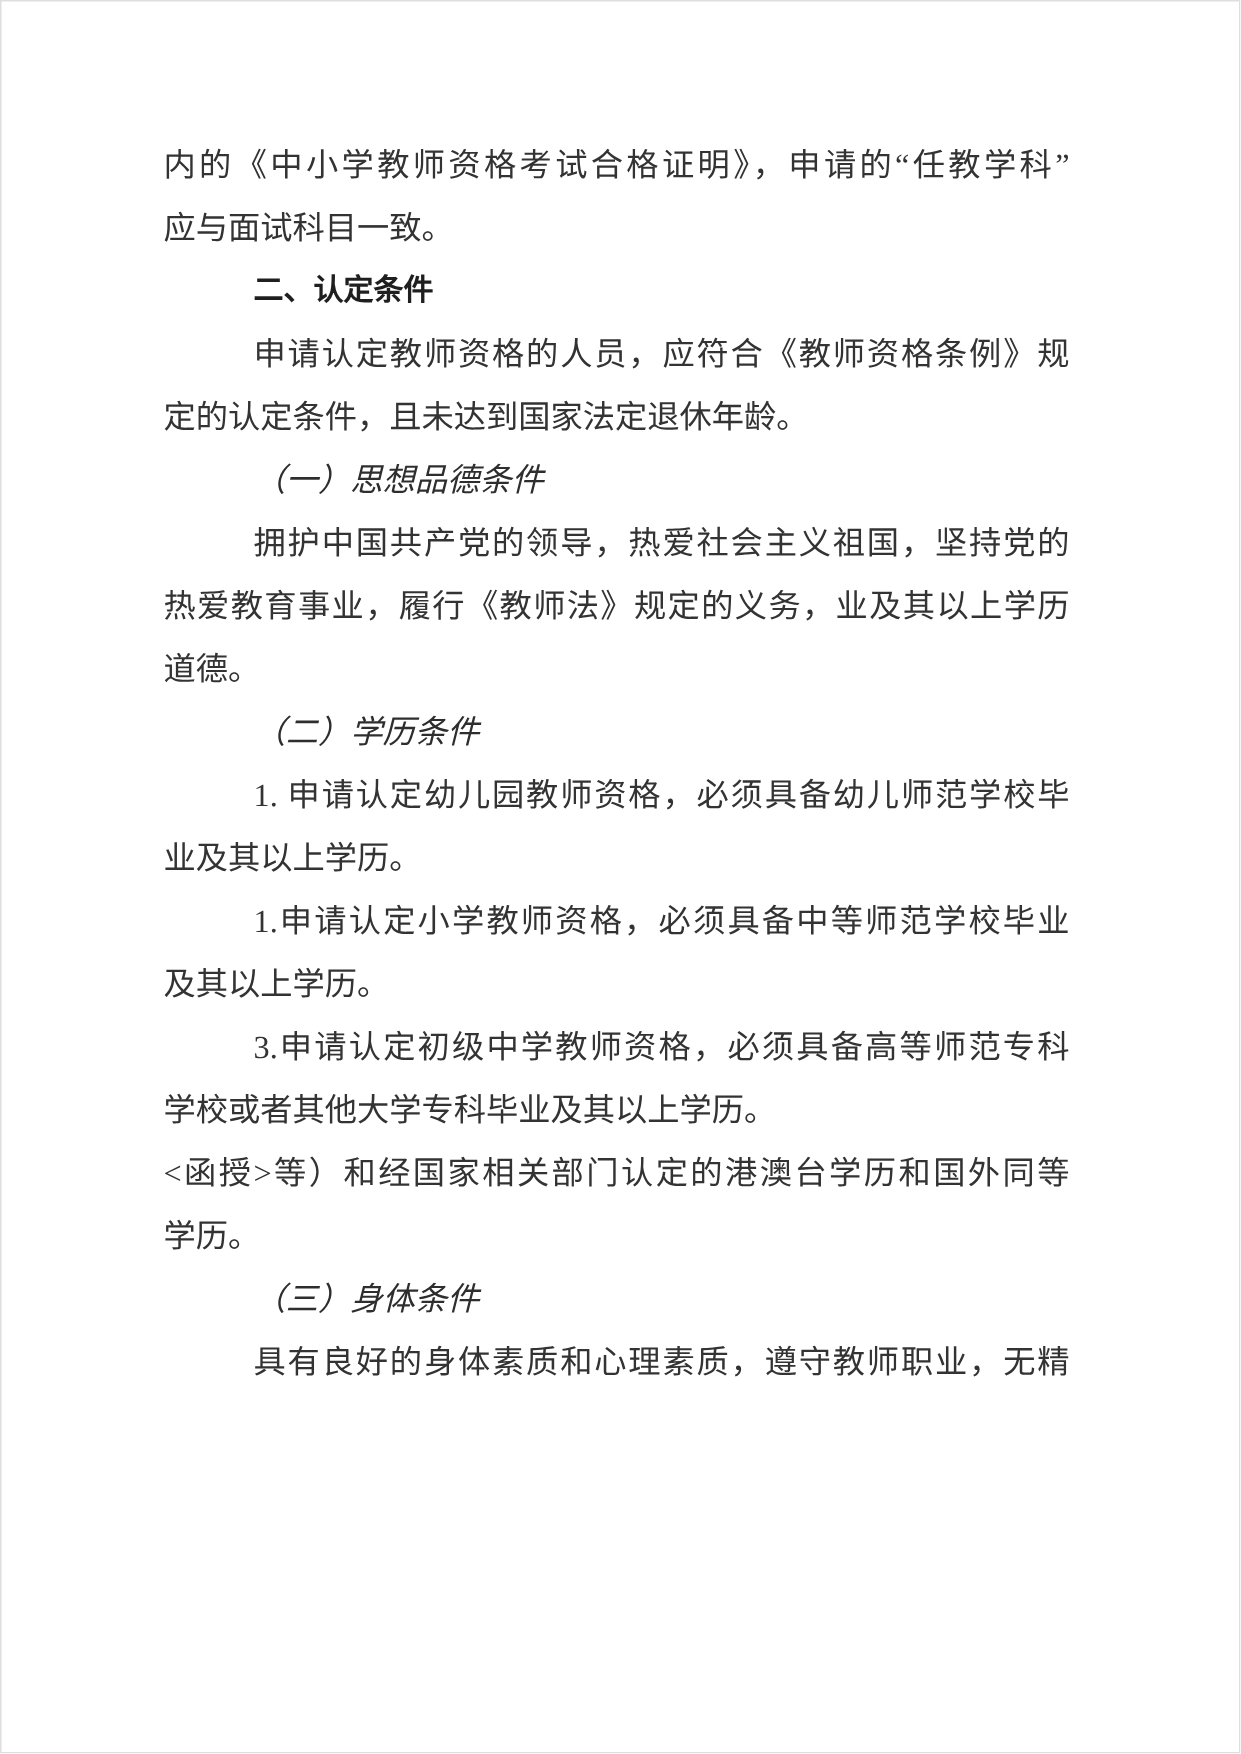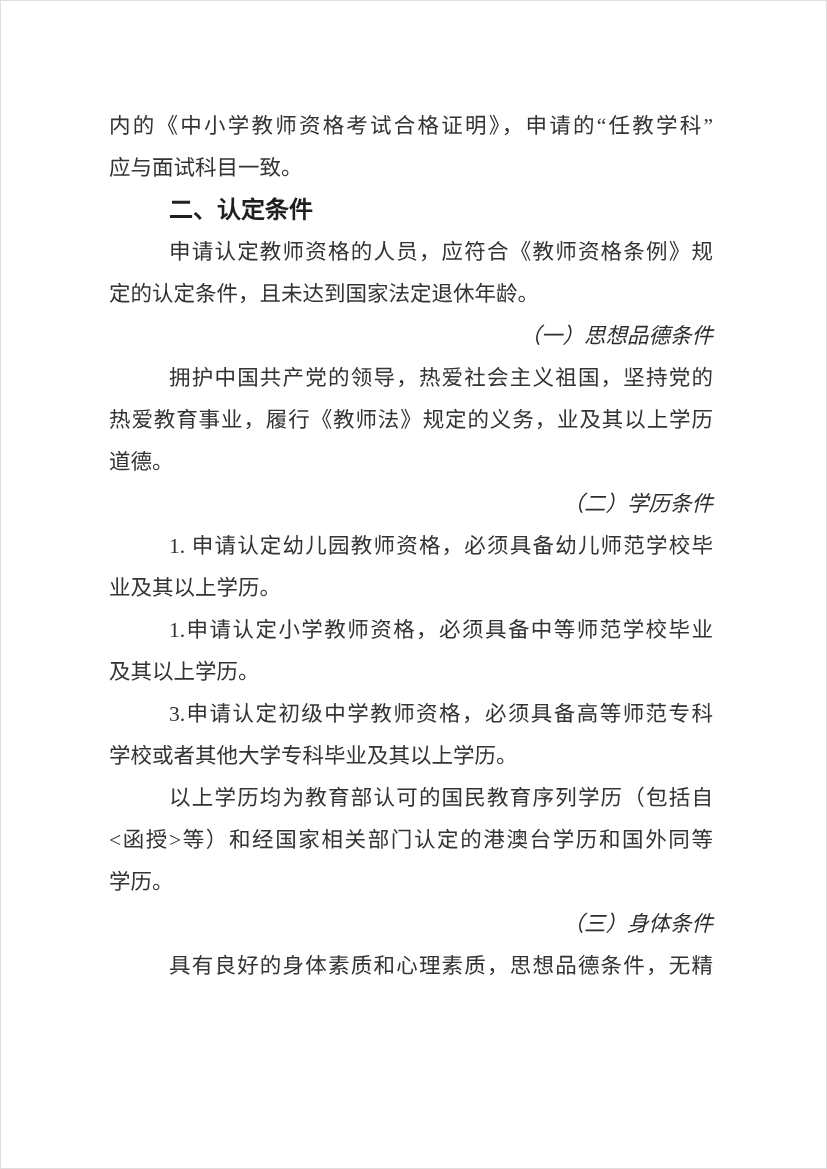--- a/index.html
+++ b/index.html
@@ -12,21 +12,21 @@
     width: 827px;
     height: 1169px;
     background: #ffffff;
     border: 1px solid #dedede;
     box-sizing: border-box;
     overflow: hidden;
   }
   .text-block {
     position: absolute;
     left: 108px;
-    top: 104px;
+    top: 88px;
     width: 604px;
   }
   .line {
     height: 42px;
     line-height: 42px;
     font-size: 21.5px;
     color: #333333;
     font-family: "Liberation Serif", "DejaVu Serif", serif;
     white-space: nowrap;
   }
@@ -34,28 +34,27 @@
     white-space: normal;
     text-align: justify;
     text-align-last: justify;
     overflow: hidden;
   }
   .indent {
     text-indent: 60px;
   }
   .heading {
     font-weight: 700;
-    font-size: 24px;
+    font-size: 20px;
     color: #1f1f1f;
     font-family: "Liberation Sans", "DejaVu Sans", sans-serif;
   }
   .sub {
     font-style: italic;
     color: #2e2e2e;
-    text-align: right;
   }
 </style>
 </head>
 <body>
 
 <div class="page">
   <div class="text-block">
 
     <div>
       <div class="line fill">内的《中小学教师资格考试合格证明》，申请的“任教学科”</div>
@@ -94,27 +93,26 @@
       <div class="line indent fill">1.申请认定小学教师资格，必须具备中等师范学校毕业</div>
       <div class="line">及其以上学历。</div>
     </div>
 
     <div>
       <div class="line indent fill">3.申请认定初级中学教师资格，必须具备高等师范专科</div>
       <div class="line">学校或者其他大学专科毕业及其以上学历。</div>
     </div>
 
     <div>
-      <div class="line indent fill">以上学历均为教育部认可的国民教育序列学历（包括自</div>
       <div class="line fill">&lt;函授&gt;等）和经国家相关部门认定的港澳台学历和国外同等</div>
       <div class="line">学历。</div>
     </div>
 
     <div>
       <div class="line sub indent">（三）身体条件</div>
     </div>
 
     <div>
-      <div class="line indent fill">具有良好的身体素质和心理素质，思想品德条件，无精</div>
+      <div class="line indent fill">具有良好的身体素质和心理素质，遵守教师职业，无精</div>
     </div>
 
   </div>
 </div>
 
 </body></html>

